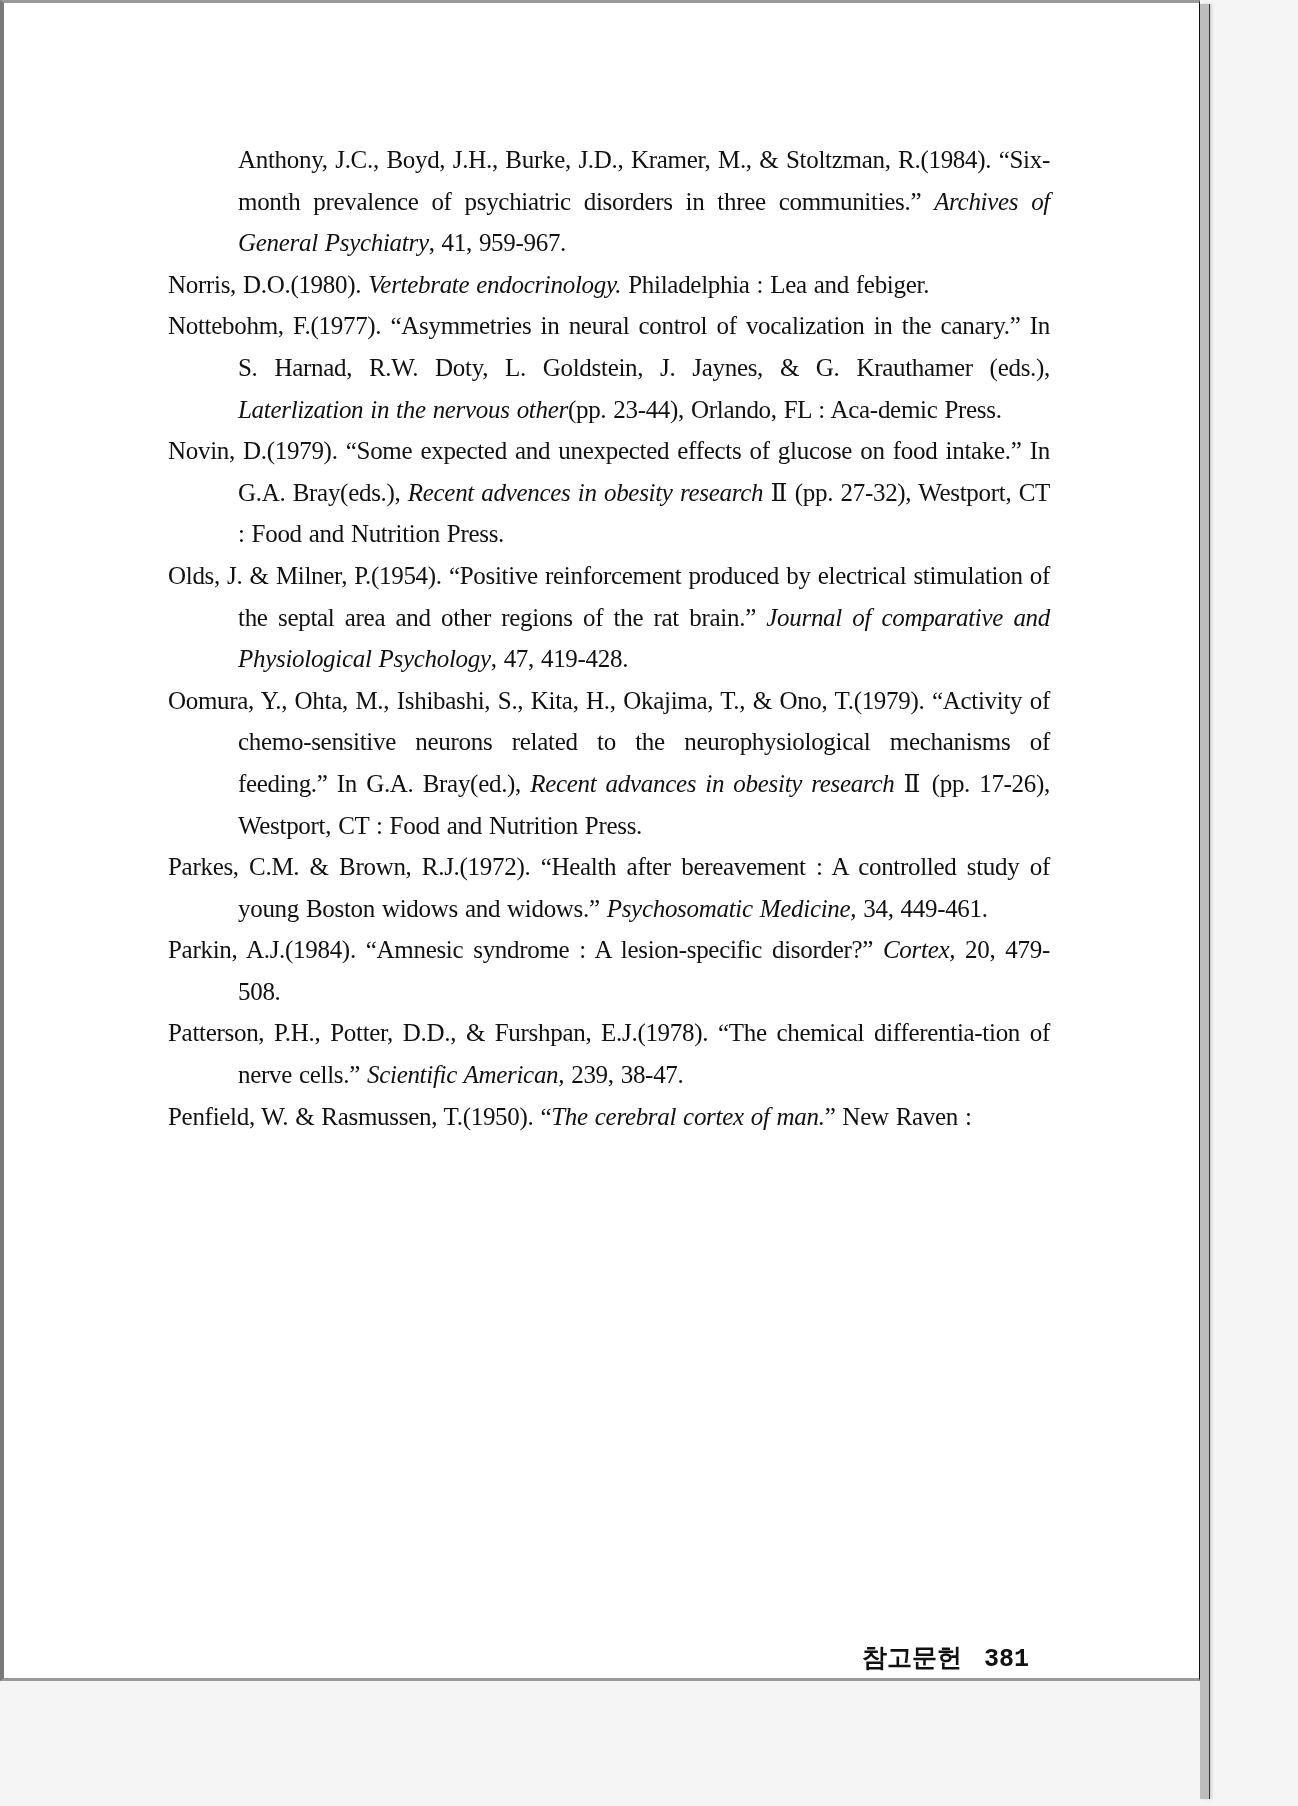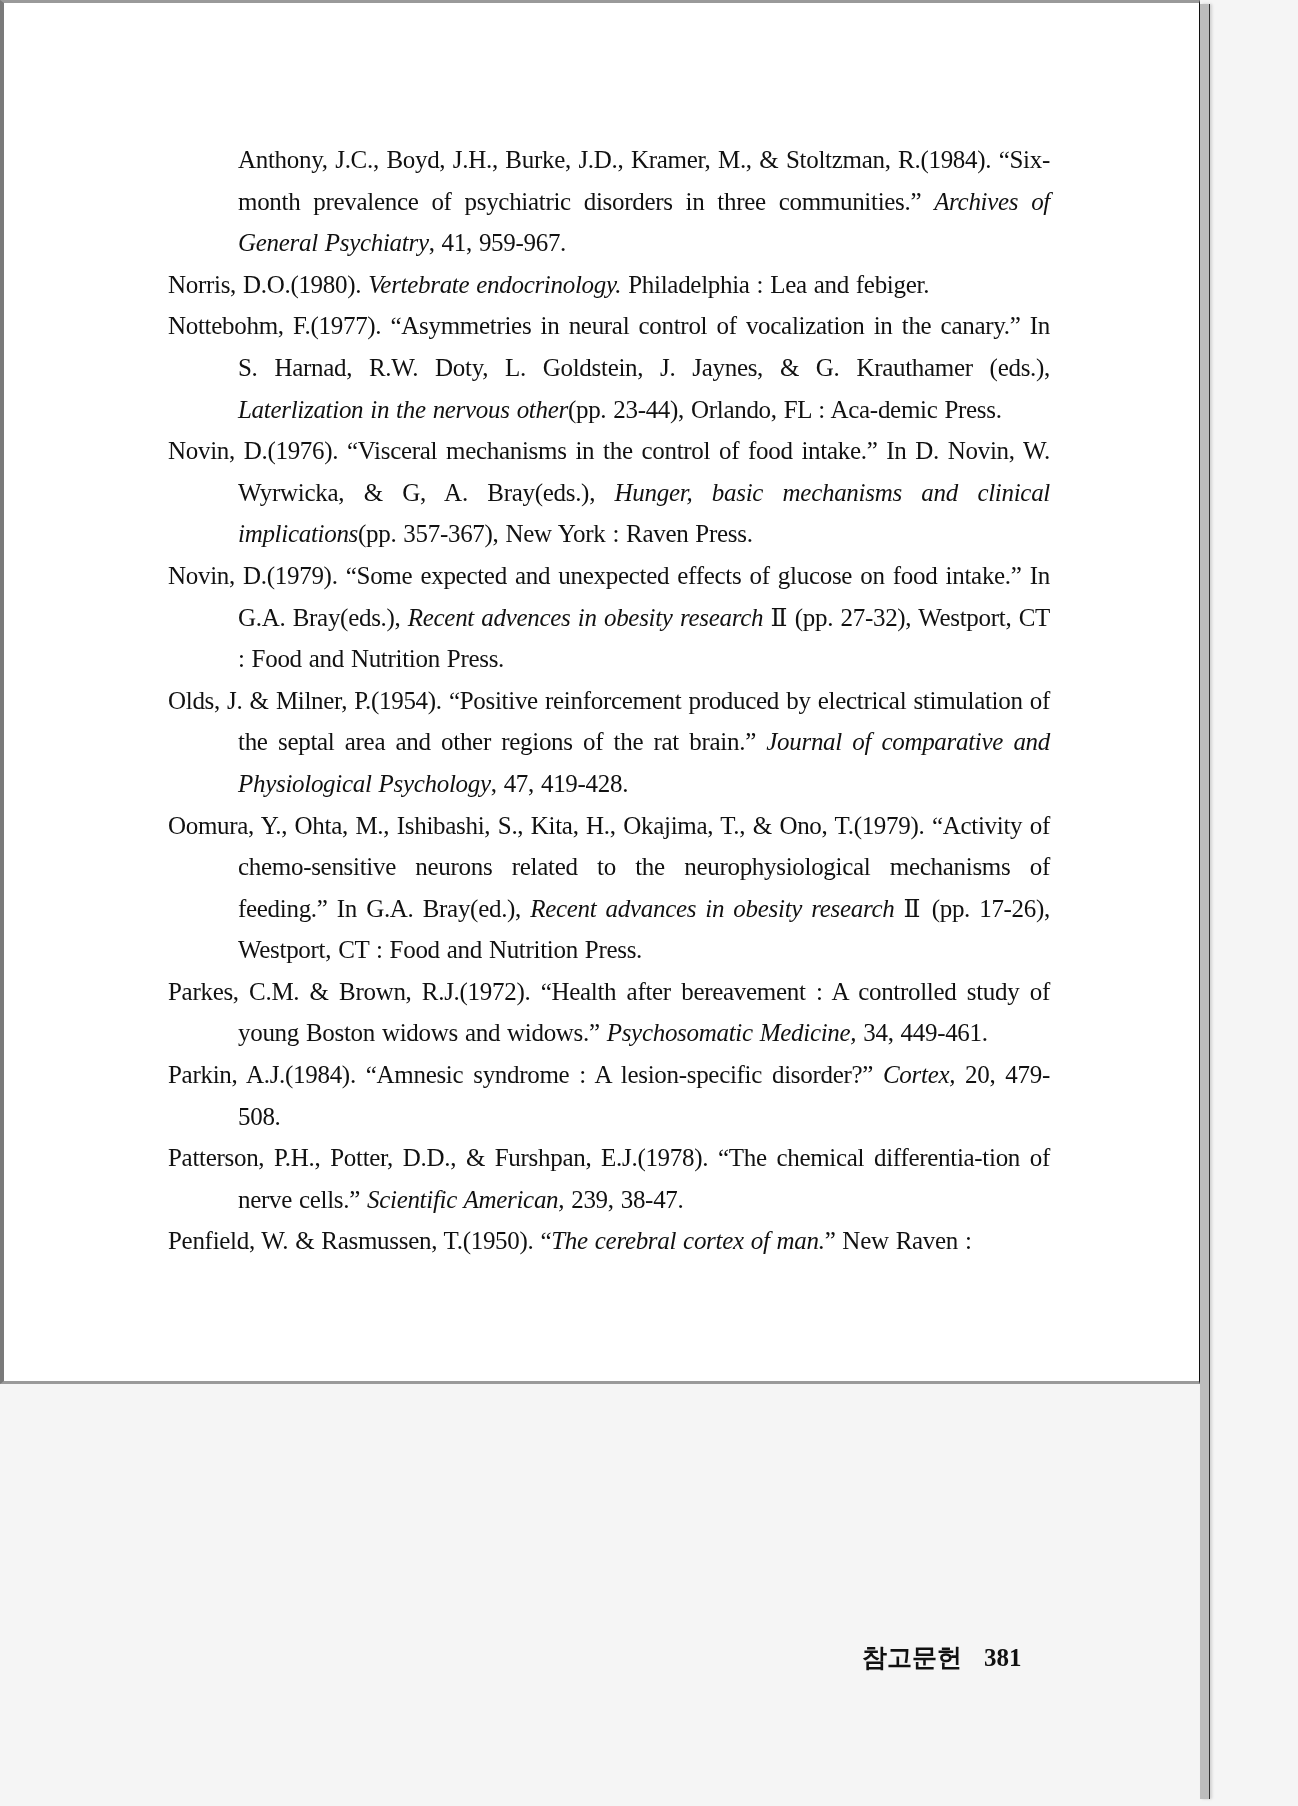--- a/index.html
+++ b/index.html
@@ -7,21 +7,21 @@
     width: 1298px; height: 1806px;
     background: #f5f5f5;
     position: relative;
     overflow: hidden;
     font-family: "Liberation Serif", "DejaVu Serif", serif;
     color: #111;
   }
   .page {
     position: absolute;
     left: 0; top: 0;
-    width: 1200px; height: 1384px;
+    width: 1200px; height: 1681px;
     background: #ffffff;
     box-sizing: border-box;
     border-top: 3px solid #9a9a9a;
     border-left: 4px solid #7a7a7a;
     border-bottom: 3px solid #9a9a9a;
     border-right: 1px solid #111;
   }
   .spine {
     position: absolute;
     left: 1200px; top: 4px;
@@ -49,34 +49,33 @@
   .footer {
     position: absolute;
     left: 858px; top: 1638px;
     font-size: 25px;
     font-weight: bold;
     font-family: "DejaVu Sans", sans-serif;
     white-space: nowrap;
   }
   .footer .pagenum {
     margin-left: 22px;
-    font-family: Liberation Serif, serif;
+    font-family: Liberation Mono, monospace;
     font-weight: bold;
     margin-top: 40px;
   }
 </style>
 </head>
 <body>
 
 <div class="page">
   <div class="refs" id="refs">
       <div class="ref continued"><span>Anthony, J.C., Boyd, J.H., Burke, J.D., Kramer, M., &amp; Stoltzman, R.(1984). “Six-month prevalence of psychiatric disorders in three communities.” </span><span class="it">Archives of General Psychiatry</span><span>, 41, 959-967.</span></div>
       <div class="ref"><span>Norris, D.O.(1980). </span><span class="it">Vertebrate endocrinology.</span><span> Philadelphia : Lea and febiger.</span></div>
       <div class="ref"><span>Nottebohm, F.(1977). “Asymmetries in neural control of vocalization in the canary.” In S. Harnad, R.W. Doty, L. Goldstein, J. Jaynes, &amp; G. Krauthamer (eds.), </span><span class="it">Laterlization in the nervous other</span><span>(pp. 23-44), Orlando, FL : Aca-demic Press.</span></div>
-      <div class="ref"><span>Novin, D.(1976). “Visceral mechanisms in the control of food intake.” In D. Novin, W. Wyrwicka, &amp; G, A. Bray(eds.), </span><span class="it">Hunger, basic mechanisms and clinical implications</span><span>(pp. 357-367), New York : Raven Press.</span></div>
       <div class="ref"><span>Novin, D.(1979). “Some expected and unexpected effects of glucose on food intake.” In G.A. Bray(eds.), </span><span class="it">Recent advences in obesity research</span><span> Ⅱ (pp. 27-32), Westport, CT : Food and Nutrition Press.</span></div>
       <div class="ref"><span>Olds, J. &amp; Milner, P.(1954). “Positive reinforcement produced by electrical stimulation of the septal area and other regions of the rat brain.” </span><span class="it">Journal of comparative and Physiological Psychology</span><span>, 47, 419-428.</span></div>
       <div class="ref"><span>Oomura, Y., Ohta, M., Ishibashi, S., Kita, H., Okajima, T., &amp; Ono, T.(1979). “Activity of chemo-sensitive neurons related to the neurophysiological mechanisms of feeding.” In G.A. Bray(ed.), </span><span class="it">Recent advances in obesity research</span><span> Ⅱ (pp. 17-26), Westport, CT : Food and Nutrition Press.</span></div>
       <div class="ref"><span>Parkes, C.M. &amp; Brown, R.J.(1972). “Health after bereavement : A controlled study of young Boston widows and widows.” </span><span class="it">Psychosomatic Medicine,</span><span> 34, 449-461.</span></div>
       <div class="ref"><span>Parkin, A.J.(1984). “Amnesic syndrome : A lesion-specific disorder?” </span><span class="it">Cortex,</span><span> 20, 479-508.</span></div>
       <div class="ref"><span>Patterson, P.H., Potter, D.D., &amp; Furshpan, E.J.(1978). “The chemical differentia-tion of nerve cells.” </span><span class="it">Scientific American,</span><span> 239, 38-47.</span></div>
       <div class="ref"><span>Penfield, W. &amp; Rasmussen, T.(1950). “</span><span class="it">The cerebral cortex of man.</span><span>” New Raven :</span></div>
     </div>
   <div class="footer">
     <span>참고문헌</span><span class="pagenum">381</span>

